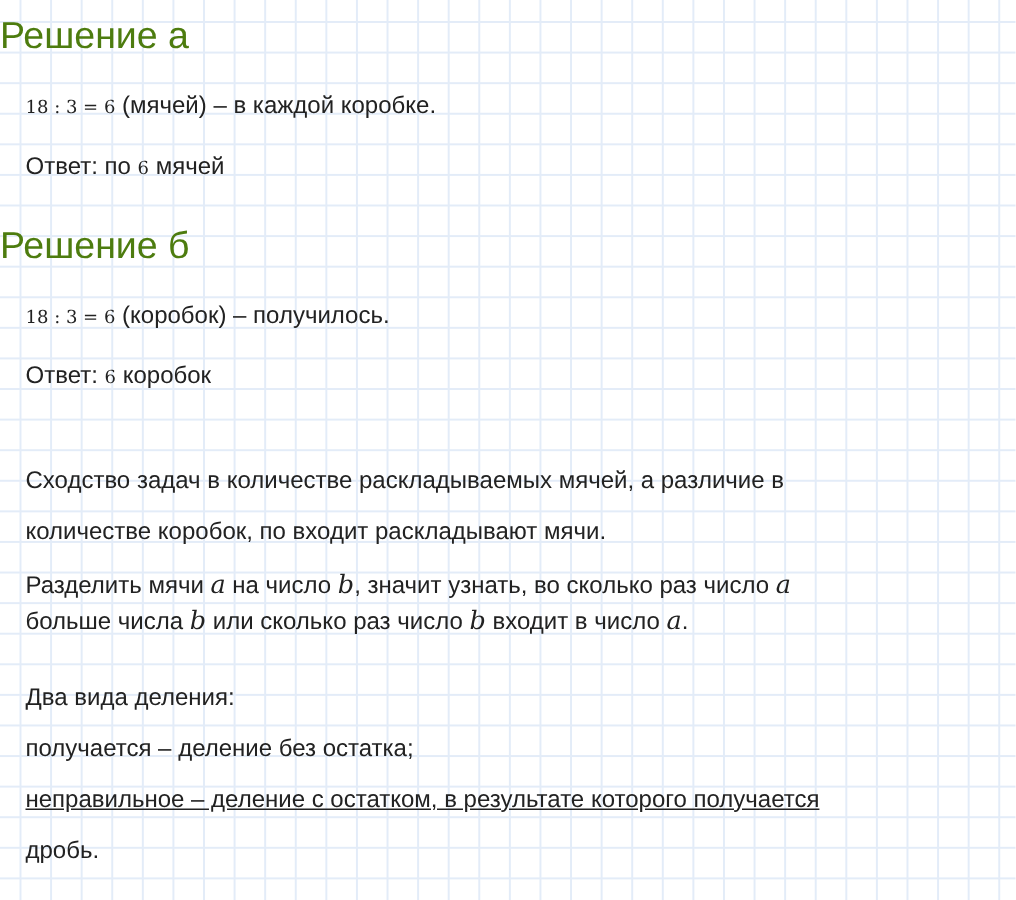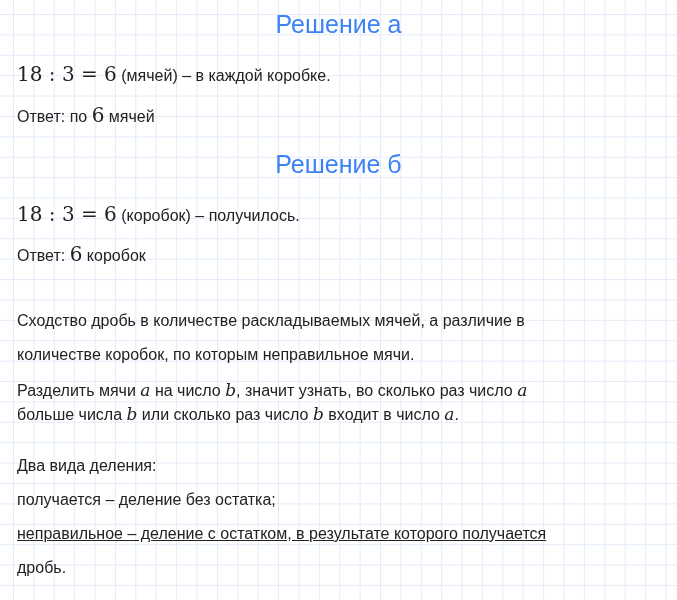--- a/index.html
+++ b/index.html
@@ -8,27 +8,27 @@
     background-color:#ffffff;
     background-image:
       linear-gradient(to right, #e3ecf8 1px, transparent 1px),
       linear-gradient(to bottom, #e3ecf8 1px, transparent 1px);
     background-size: 20.4px 20.4px;
     background-position: 13px 14px;
     font-family: "Liberation Sans", sans-serif;
     color:#222;
   }
   .heading {
-    position:absolute; left:0; width:677px; text-align:center;
-    font-size:25px; color:#3b82f6; font-weight:normal; margin:0;
+    position:absolute; left:0; width:677px; text-align:left;
+    font-size:25px; color:#4d7c0f; font-weight:normal; margin:0;
   }
   .line {
     position:absolute; left:17px; font-size:16px; color:#222; white-space:nowrap;
   }
-  .num { font-family: "DejaVu Serif", serif; font-size:20px; }
+  .num { font-family: "DejaVu Serif", serif; font-size:12px; }
   .var { font-family: "DejaVu Serif", serif; font-style:italic; font-size:17px; }
 </style>
 </head>
 <body>
 
 <h2 class="heading" style="top:10px;">Решение а</h2>
 
 <div class="line" style="top:62px;">
   <span class="num">18 : 3 = 6</span><span> (мячей) – в каждой коробке.</span>
 </div>
@@ -40,22 +40,22 @@
 <h2 class="heading" style="top:150px;">Решение б</h2>
 
 <div class="line" style="top:202px;">
   <span class="num">18 : 3 = 6</span><span> (коробок) – получилось.</span>
 </div>
 
 <div class="line" style="top:242px;">
   <span>Ответ: </span><span class="num">6</span><span> коробок</span>
 </div>
 
-<div class="line" style="top:312px;">Сходство дробь в количестве раскладываемых мячей, а различие в</div>
-<div class="line" style="top:346px;">количестве коробок, по которым неправильное мячи.</div>
+<div class="line" style="top:312px;">Сходство задач в количестве раскладываемых мячей, а различие в</div>
+<div class="line" style="top:346px;">количестве коробок, по входит раскладывают мячи.</div>
 
 <div class="line" style="top:380px;">
   <span>Разделить мячи </span><span class="var">a</span><span> на число </span><span class="var">b</span><span>, значит узнать, во сколько раз число </span><span class="var">a</span>
 </div>
 
 <div class="line" style="top:404px;">
   <span>больше числа </span><span class="var">b</span><span> или сколько раз число </span><span class="var">b</span><span> входит в число </span><span class="var">a</span><span>.</span>
 </div>
 
 <div class="line" style="top:457px;">Два вида деления:</div>

